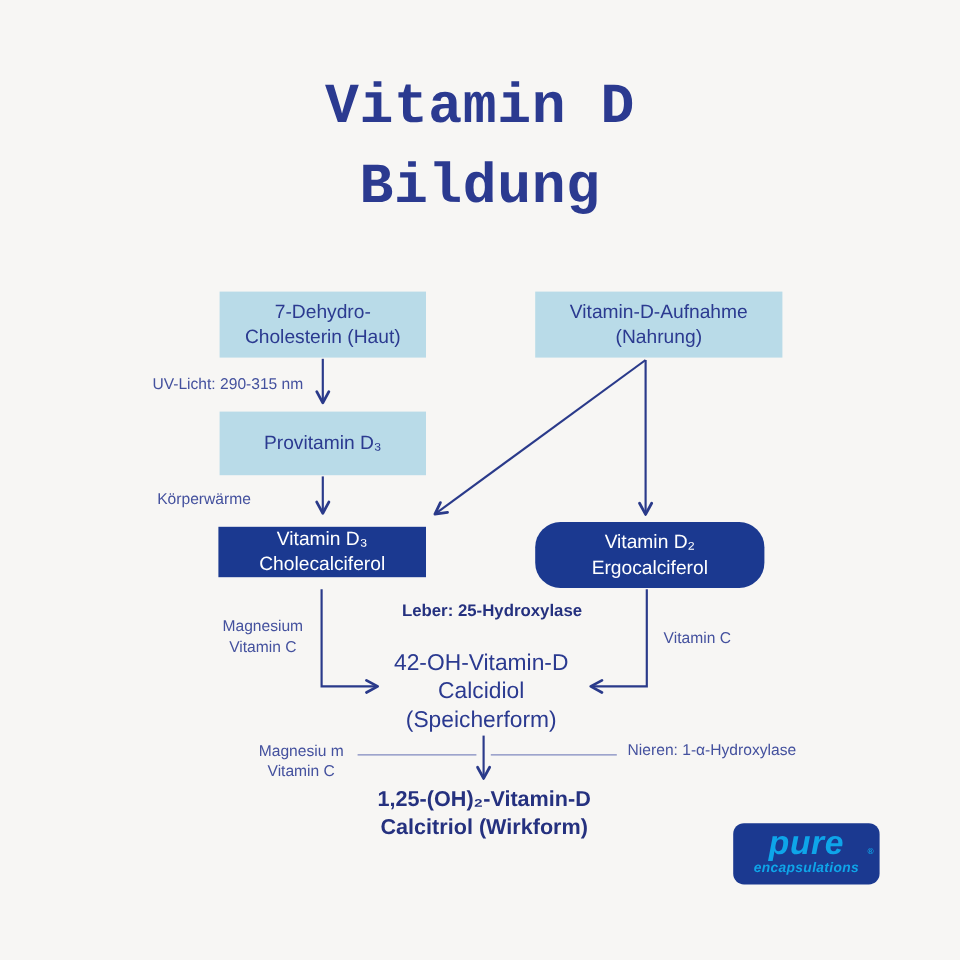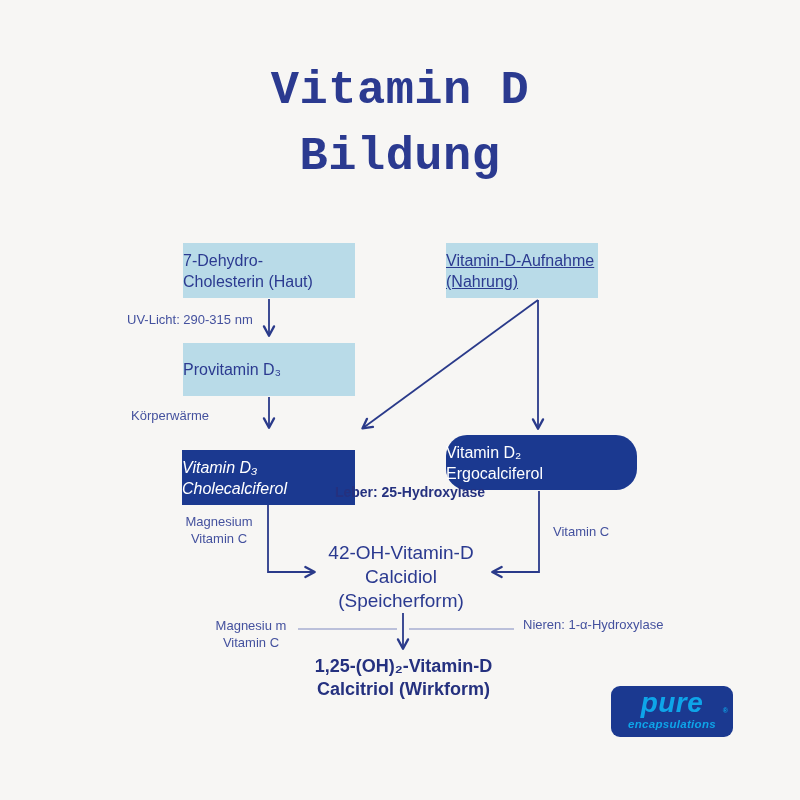--- a/index.html
+++ b/index.html
@@ -27,21 +27,21 @@
     line-height: 66px;
     font-weight: 600;
     letter-spacing: 0.5px;
     color: #2b3a90;
     font-family: Liberation Mono, monospace;
   }
   .box {
     position: absolute;
     display: flex;
     flex-direction: column;
-    align-items: flex-start;
+    align-items: center;
     justify-content: center;
     text-align: center;
     font-size: 16px;
     line-height: 21px;
   }
   .box.light { background: #b9dbe8; color: #2b3a90; }
   .box.dark  { background: #1b3990; color: #ffffff; }
   .lbl {
     position: absolute;
     font-size: 13px;
@@ -120,45 +120,45 @@
 
   <div class="box light" style="left:183px; top:243px; width:172px; height:55px;">
     <span>7-Dehydro-</span>
     <span>Cholesterin (Haut)</span>
   </div>
 
   <div class="box light" style="left:183px; top:343px; width:172px; height:53px;">
     <span>Provitamin D₃</span>
   </div>
 
-  <div class="box dark" style="left:182px; top:450px; width:173px; height:55px;font-style:italic;">
+  <div class="box dark" style="left:182px; top:439px; width:173px; height:42px;">
     <span>Vitamin D₃</span>
     <span>Cholecalciferol</span>
   </div>
 
-  <div class="box light" style="left:446px; top:243px; width:152px; height:55px;text-decoration:underline;">
+  <div class="box light" style="left:446px; top:243px; width:206px; height:55px;">
     <span>Vitamin-D-Aufnahme</span>
     <span>(Nahrung)</span>
   </div>
 
   <div class="box dark" style="left:446px; top:435px; width:191px; height:55px;border-radius:21px;">
     <span>Vitamin D₂</span>
     <span>Ergocalciferol</span>
   </div>
 
   <div class="lbl" style="left:127px; top:311px;">UV-Licht: 290-315 nm</div>
 
   <div class="lbl" style="left:131px; top:407px;">Körperwärme</div>
 
   <div class="lbl" style="left:183px; top:513px; width:72px; text-align:center;">
     <div>Magnesium</div>
     <div>Vitamin C</div>
   </div>
 
-  <div class="lbl bold" style="left:310px; top:484px; width:200px; text-align:center;">Leber: 25-Hydroxylase</div>
+  <div class="lbl bold" style="left:310px; top:500px; width:200px; text-align:center;">Leber: 25-Hydroxylase</div>
 
   <div class="lbl" style="left:553px; top:523px;">Vitamin C</div>
 
   <div class="lbl" style="left:213px; top:617px; width:76px; text-align:center;">
     <div>Magnesiu m</div>
     <div>Vitamin C</div>
   </div>
 
   <div class="lbl" style="left:523px; top:616px;">Nieren: 1-α-Hydroxylase</div>
 

